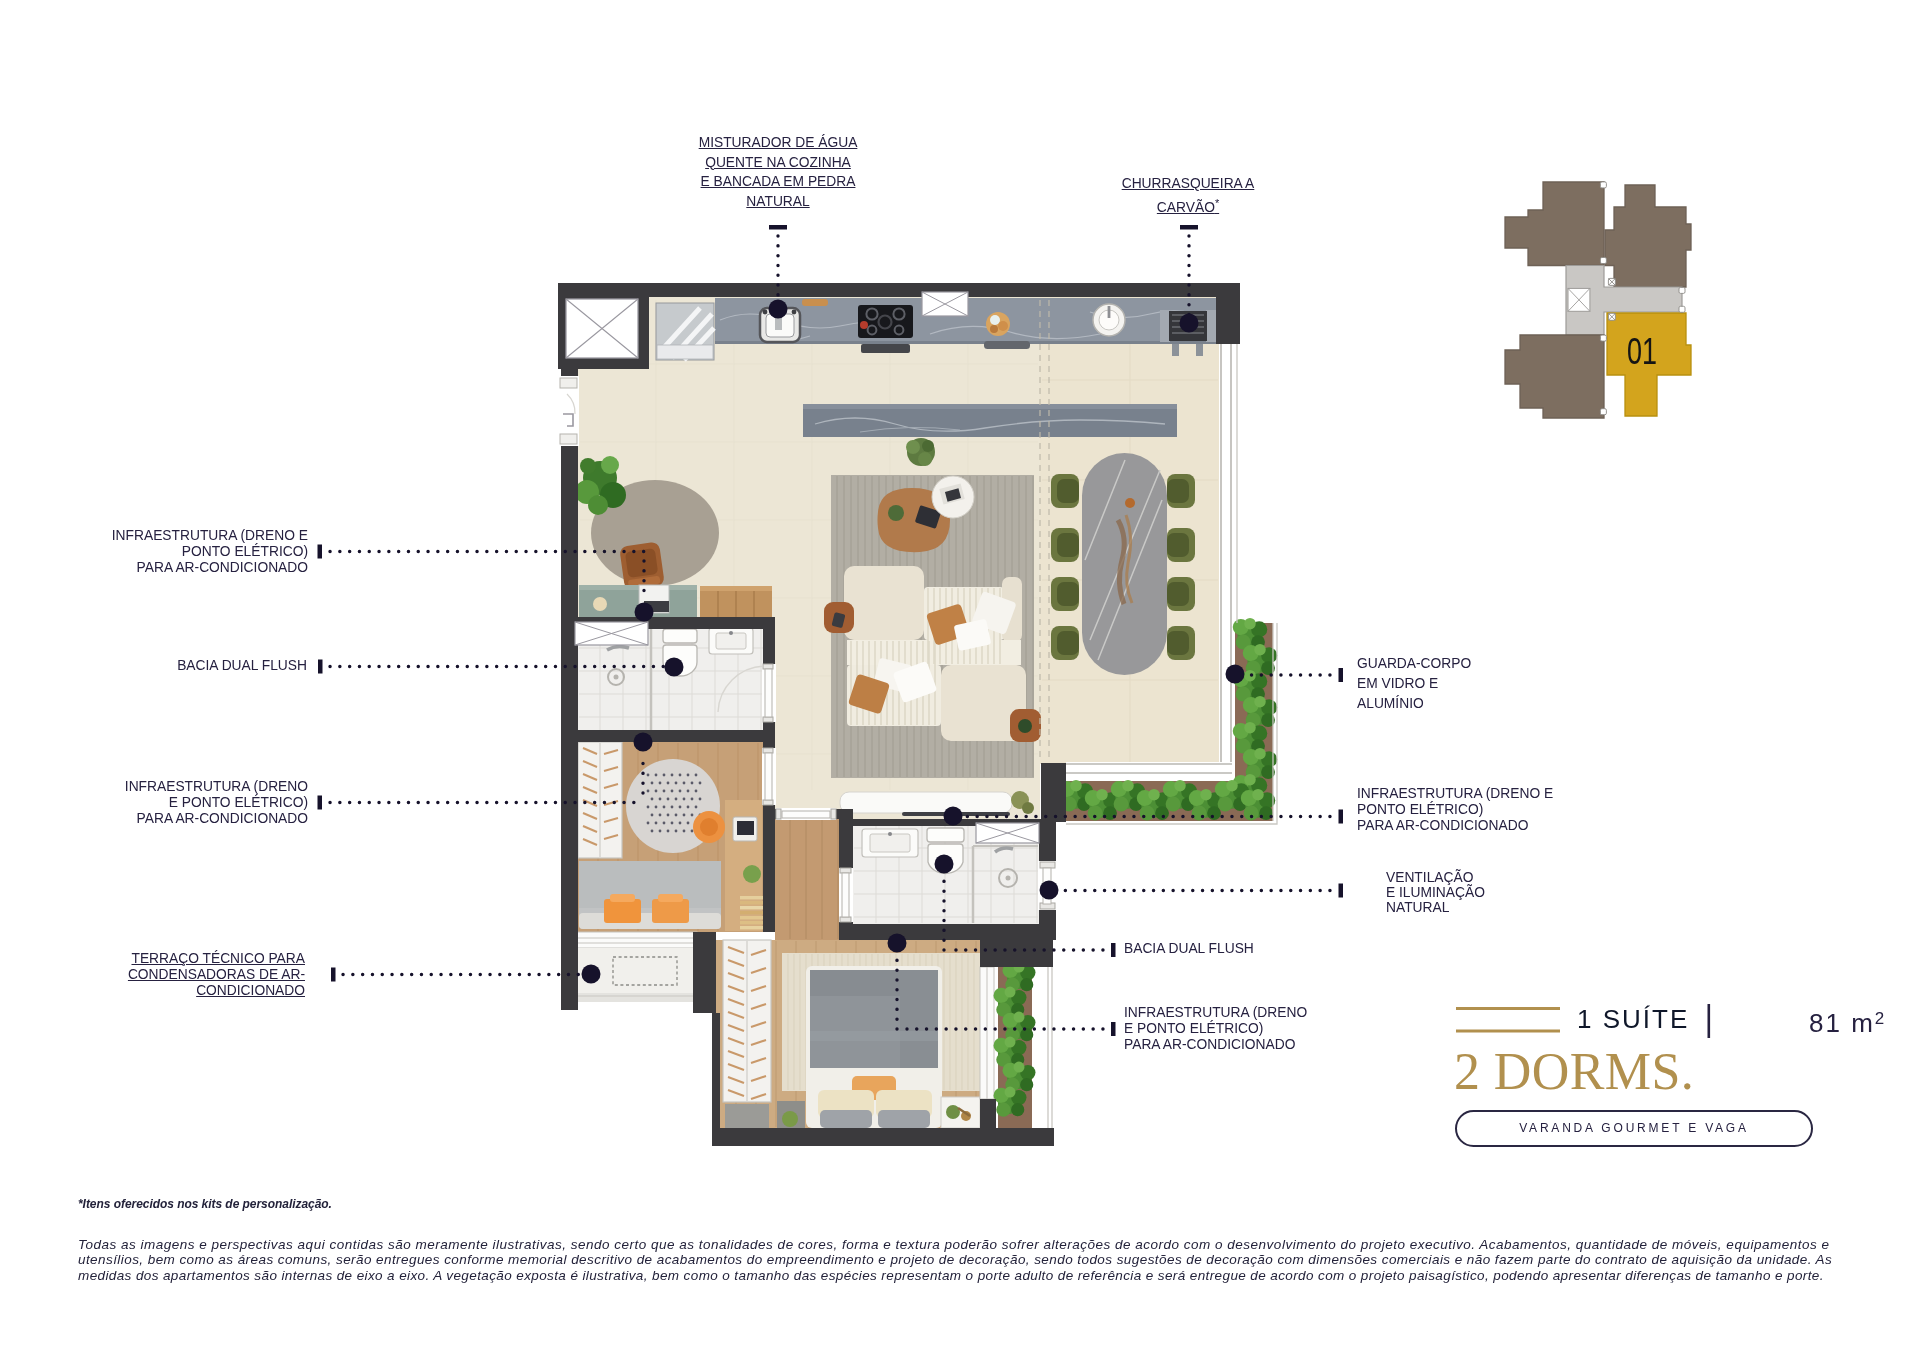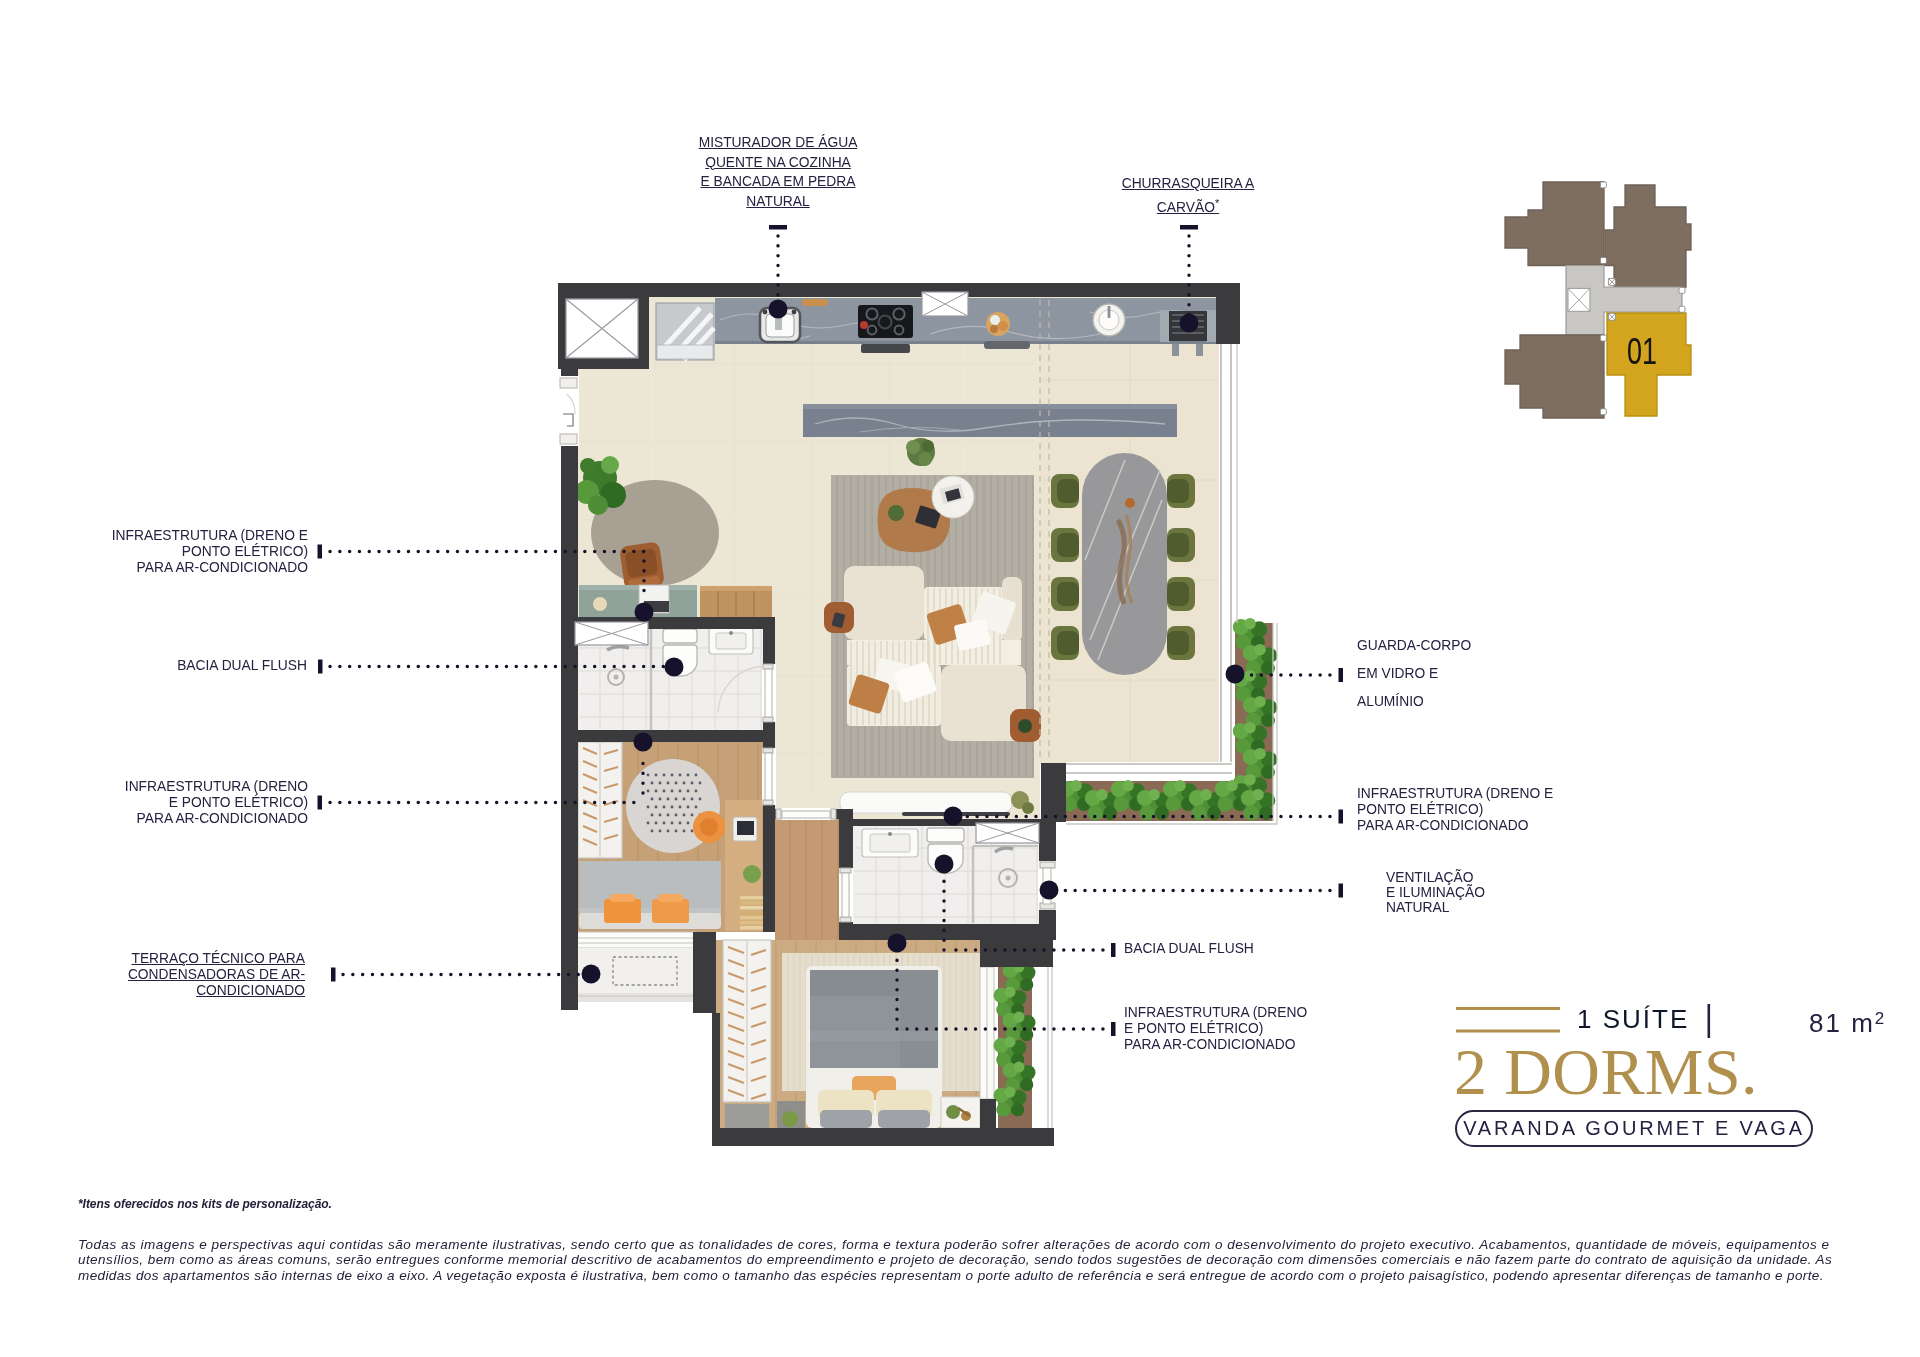--- a/index.html
+++ b/index.html
@@ -1066,37 +1066,37 @@
 <div class="ann annC lh20" style="left:1088px;top:174px;width:200px;">CHURRASQUEIRA A<br>CARVÃO<span style="font-size:11px;vertical-align:5px;">*</span></div>
 
 <div class="ann annR" style="right:1612px;top:528px;">INFRAESTRUTURA (DRENO E<br>PONTO ELÉTRICO)<br>PARA AR-CONDICIONADO</div>
 
 <div class="ann annR" style="right:1613px;top:658px;">BACIA DUAL FLUSH</div>
 
 <div class="ann annR" style="right:1612px;top:779px;">INFRAESTRUTURA (DRENO<br>E PONTO ELÉTRICO)<br>PARA AR-CONDICIONADO</div>
 
 <div class="ann annR" style="right:1615px;top:951px;text-decoration:underline;">TERRAÇO TÉCNICO PARA<br>CONDENSADORAS DE AR-<br>CONDICIONADO</div>
 
-<div class="ann" style="left:1357px;top:632px;line-height:28px;">GUARDA-CORPO<br>EM VIDRO E<br>ALUMÍNIO</div>
+<div class="ann" style="left:1357px;top:654px;line-height:20px;">GUARDA-CORPO<br>EM VIDRO E<br>ALUMÍNIO</div>
 
 <div class="ann" style="left:1357px;top:786px;line-height:15.9px;">INFRAESTRUTURA (DRENO E<br>PONTO ELÉTRICO)<br>PARA AR-CONDICIONADO</div>
 
 <div class="ann" style="left:1386px;top:870px;line-height:15.2px;">VENTILAÇÃO<br>E ILUMINAÇÃO<br>NATURAL</div>
 
 <div class="ann" style="left:1124px;top:941px;">BACIA DUAL FLUSH</div>
 
 <div class="ann" style="left:1124px;top:1005px;line-height:16px;">INFRAESTRUTURA (DRENO<br>E PONTO ELÉTRICO)<br>PARA AR-CONDICIONADO</div>
 
 <div style="position:absolute;left:1577px;top:1006px;color:#0f172a;font-size:26px;letter-spacing:2px;line-height:26px;white-space:nowrap;font-family:'Liberation Sans',sans-serif;">1 SUÍTE</div>
 
 <div style="position:absolute;left:1809px;top:1006px;color:#262140;font-size:26px;letter-spacing:2px;line-height:26px;white-space:nowrap;font-family:'Liberation Sans',sans-serif;">81 m<span style="font-size:17px;vertical-align:8px;letter-spacing:0;">2</span></div>
 
-<div style="position:absolute;left:1454px;top:1031px;color:#b1904e;font-size:66px;letter-spacing:0.4px;line-height:82px;white-space:nowrap;font-family:'Liberation Serif',serif;">2 DORMS.</div>
-
-<div style="position:absolute;left:1456px;top:1119px;width:356px;text-align:center;color:#262140;font-size:20px;letter-spacing:2.8px;line-height:19px;white-space:nowrap;font-family:'Liberation Sans',sans-serif;">VARANDA GOURMET E VAGA</div>
+<div style="position:absolute;left:1454px;top:1031px;color:#b1904e;font-size:52px;letter-spacing:0.4px;line-height:82px;white-space:nowrap;font-family:'Liberation Serif',serif;">2 DORMS.</div>
+
+<div style="position:absolute;left:1456px;top:1119px;width:356px;text-align:center;color:#262140;font-size:12px;letter-spacing:2.8px;line-height:19px;white-space:nowrap;font-family:'Liberation Sans',sans-serif;">VARANDA GOURMET E VAGA</div>
 
 <div class="small" style="left:78px;top:1197px;font-weight:bold;font-size:12px;letter-spacing:-0.05px;">*Itens oferecidos nos kits de personalização.</div>
 
 <div class="small" style="left:78px;top:1237px;letter-spacing:0.50px;">Todas as imagens e perspectivas aqui contidas são meramente ilustrativas, sendo certo que as tonalidades de cores, forma e textura poderão sofrer alterações de acordo com o desenvolvimento do projeto executivo. Acabamentos, quantidade de móveis, equipamentos e</div>
 
 <div class="small" style="left:78px;top:1252.4px;letter-spacing:0.43px;">utensílios, bem como as áreas comuns, serão entregues conforme memorial descritivo de acabamentos do empreendimento e projeto de decoração, sendo todos sugestões de decoração com dimensões comerciais e não fazem parte do contrato de aquisição da unidade. As</div>
 
 <div class="small" style="left:78px;top:1267.8px;letter-spacing:0.39px;text-align:right;">medidas dos apartamentos são internas de eixo a eixo. A vegetação exposta é ilustrativa, bem como o tamanho das espécies representam o porte adulto de referência e será entregue de acordo com o projeto paisagístico, podendo apresentar diferenças de tamanho e porte.</div>
 </div>
 

